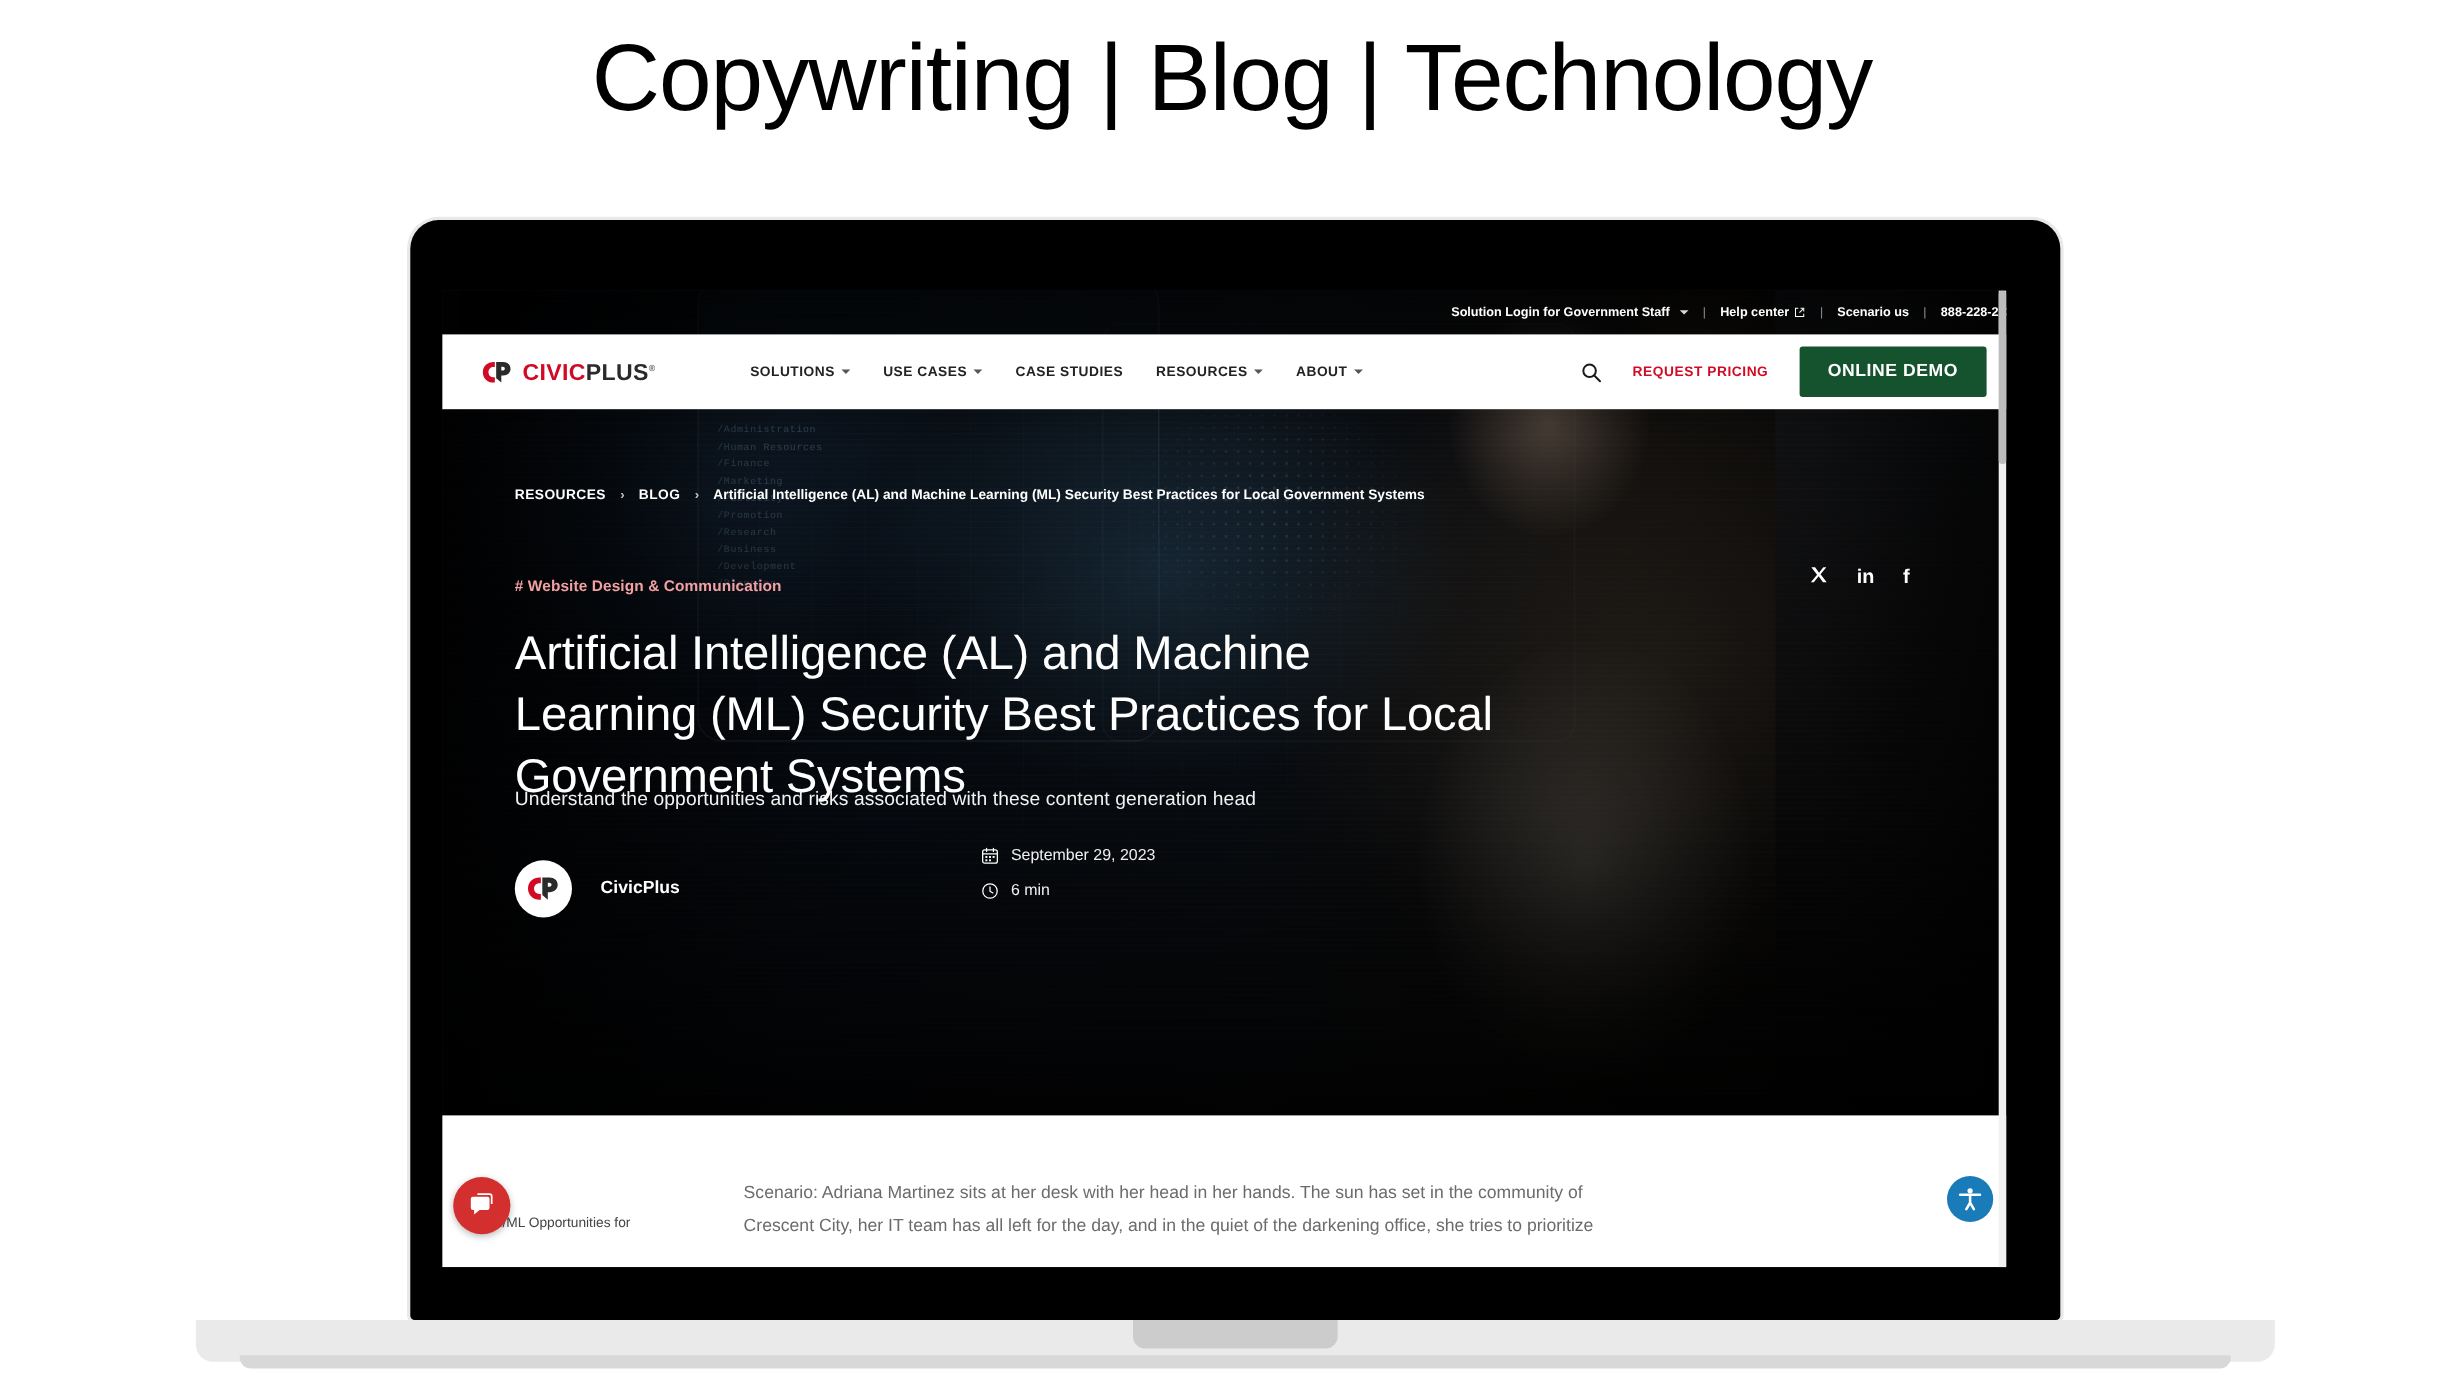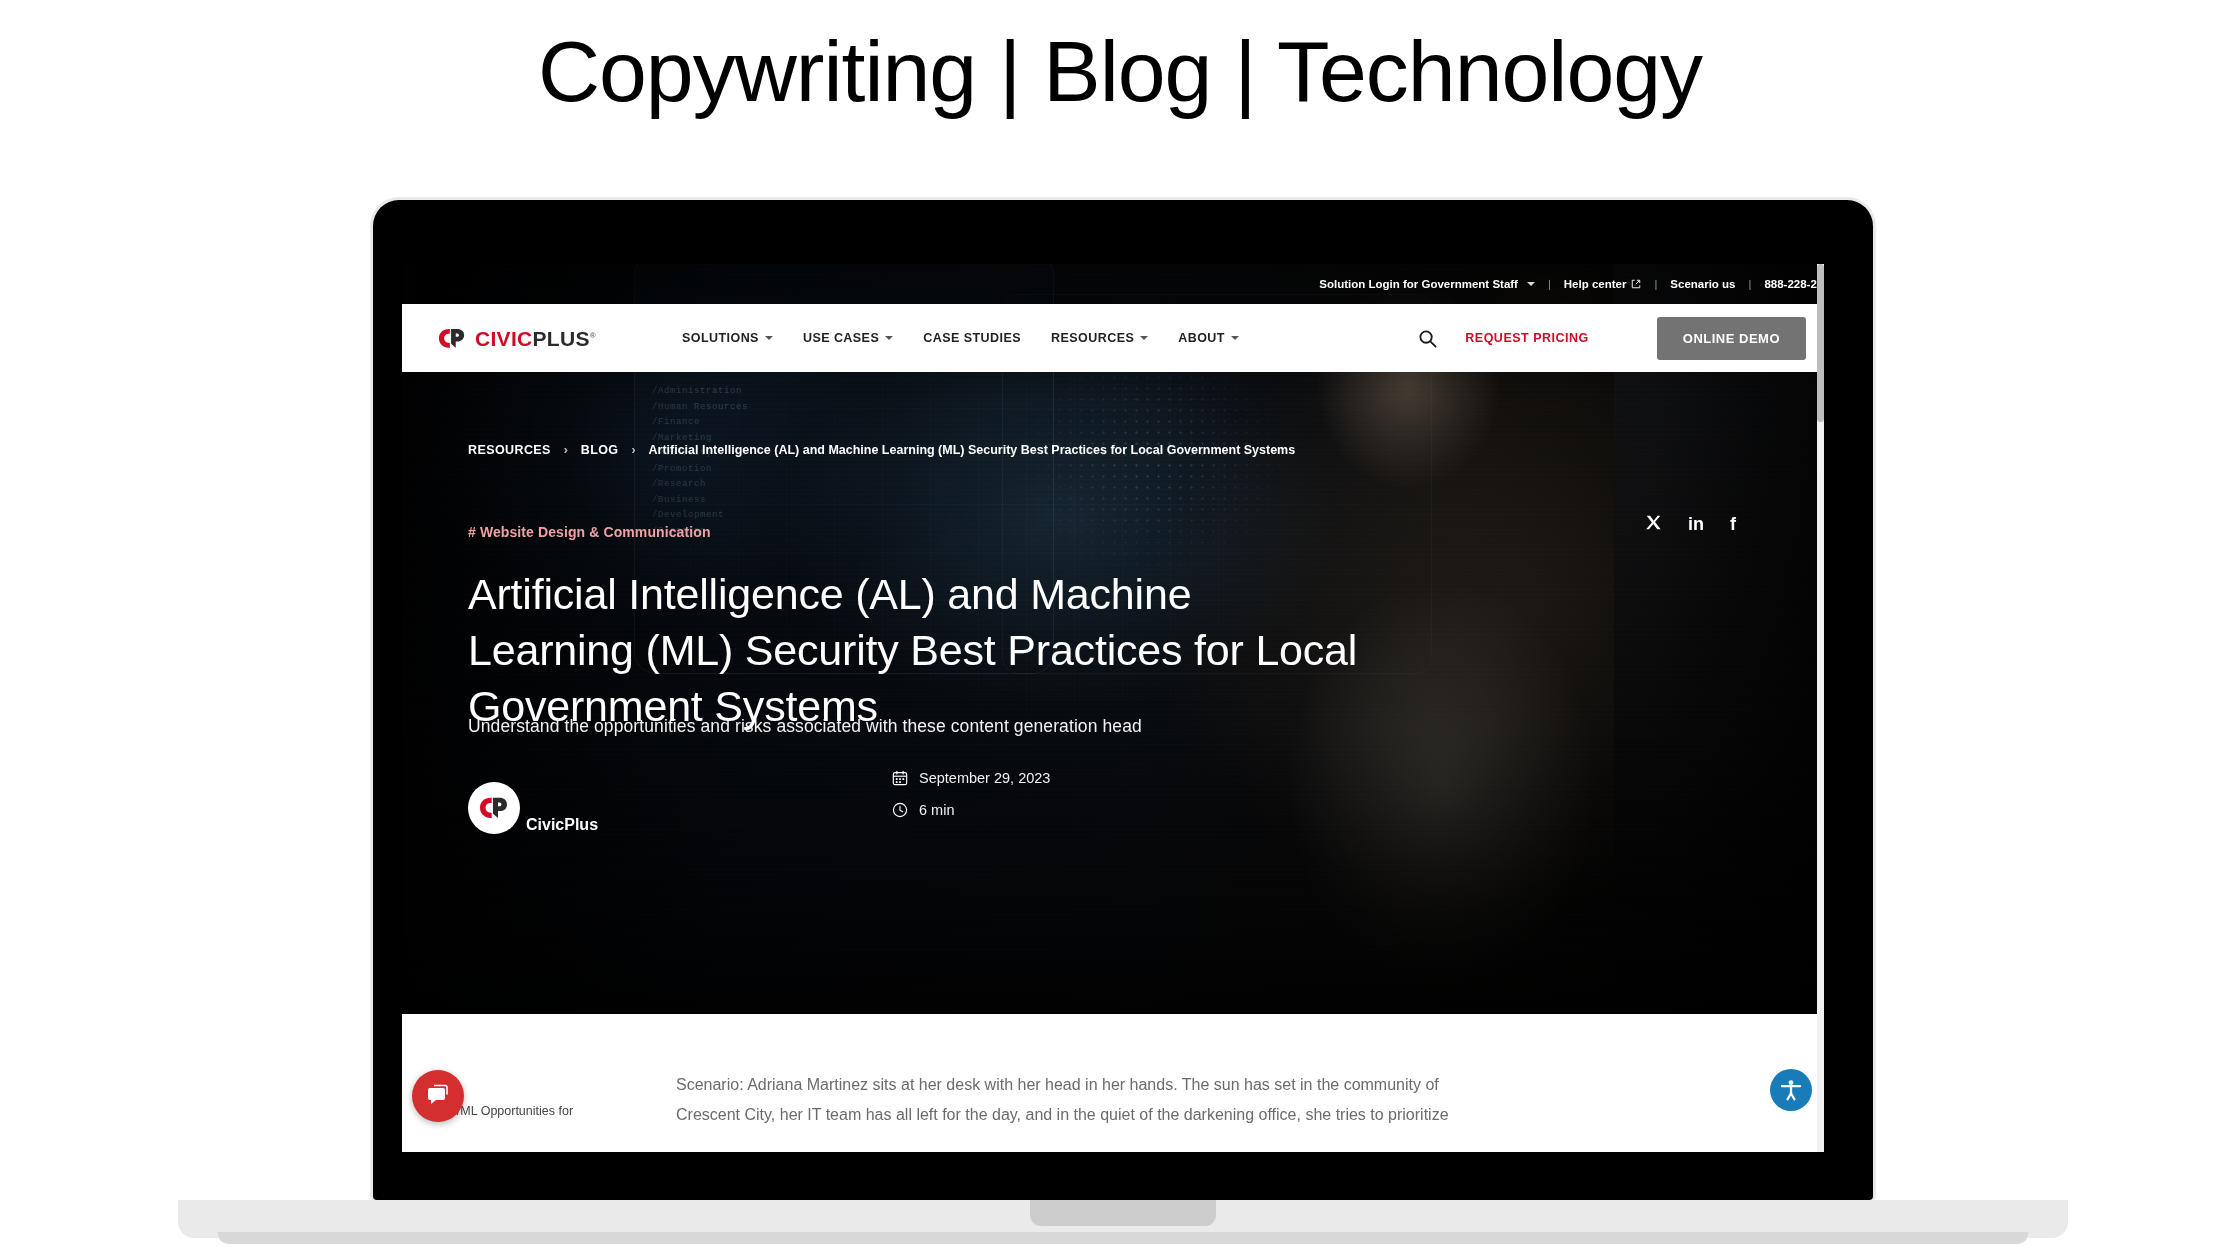--- a/index.html
+++ b/index.html
@@ -272,31 +272,30 @@
     padding-right: 18px;
   }
   .btn-pricing {
     font-size: 12.5px;
     font-weight: 700;
     color: #d10a26;
     letter-spacing: .5px;
     white-space: nowrap;
   }
   .btn-demo {
-    background: #737373;
+    background: #14532d;
     color: #ffffff;
-    font-size: 13px;
+    font-size: 16px;
     font-weight: 700;
     letter-spacing: .5px;
     padding: 14px 26px;
     border: none;
     border-radius: 3px;
     white-space: nowrap;
     font-family: "Liberation Sans", sans-serif;
-    margin-left: 40px;
   }
 
   
   .hero-content {
     position: absolute;
     left: 0; top: 108px;
     width: 1422px;
     height: 642px;
     z-index: 4;
     color: #ffffff;
@@ -352,22 +351,22 @@
     color: #ffffff;
     font-size: 18px;
     font-weight: 700;
     line-height: 1;
   }
 
   .byline {
     position: absolute;
     left: 66px; top: 410px;
     display: flex;
-    align-items: flex-end;
-    gap: 6px;
+    align-items: center;
+    gap: 26px;
   }
   .avatar {
     width: 52px; height: 52px;
     border-radius: 50%;
     background: #ffffff;
     display: flex;
     align-items: center;
     justify-content: center;
   }
   .author-name {

